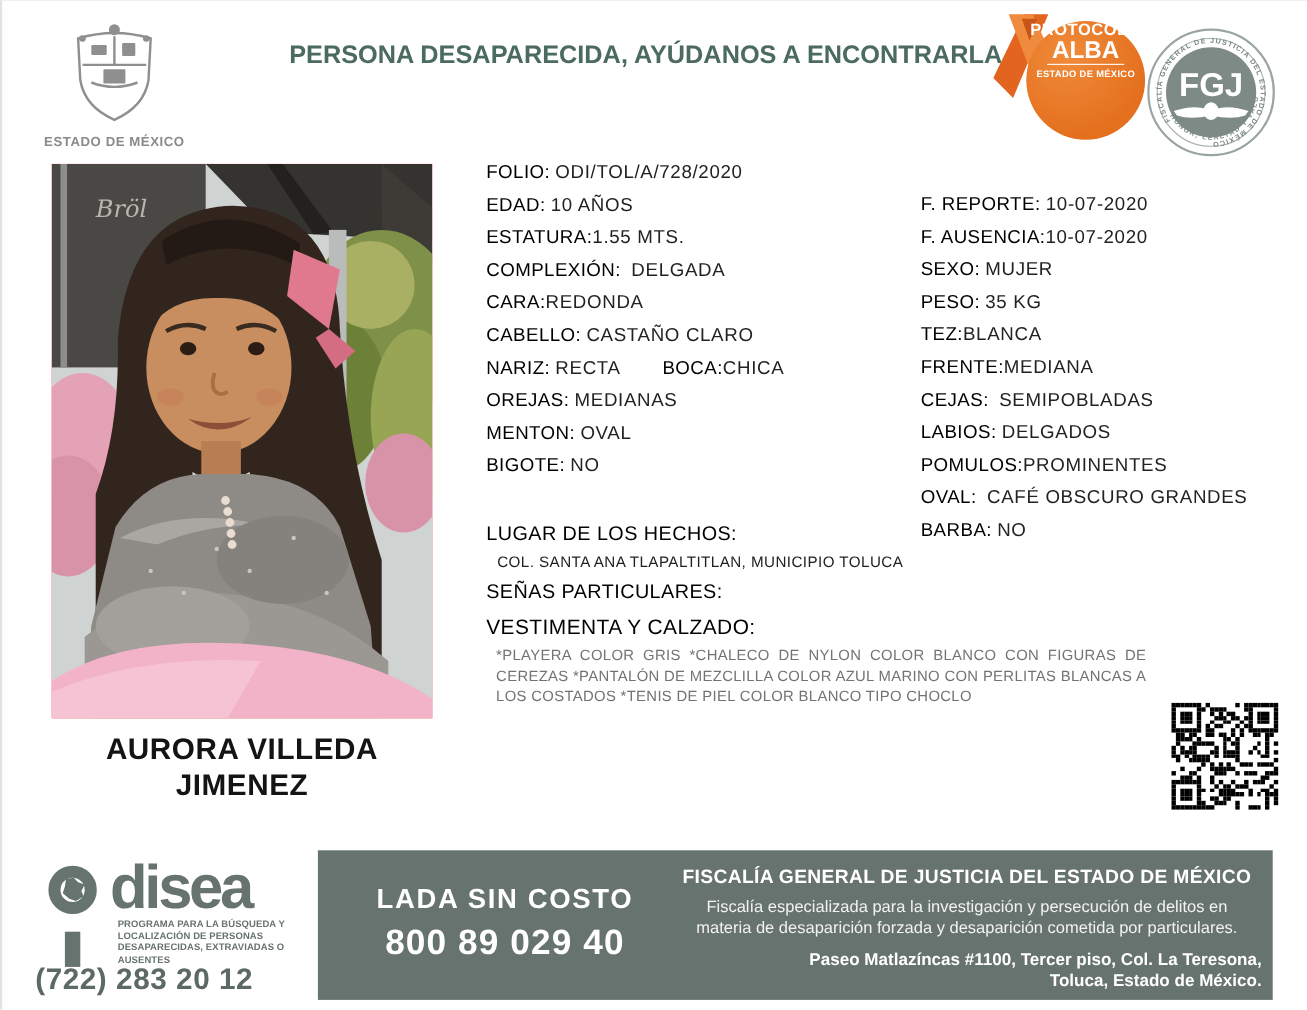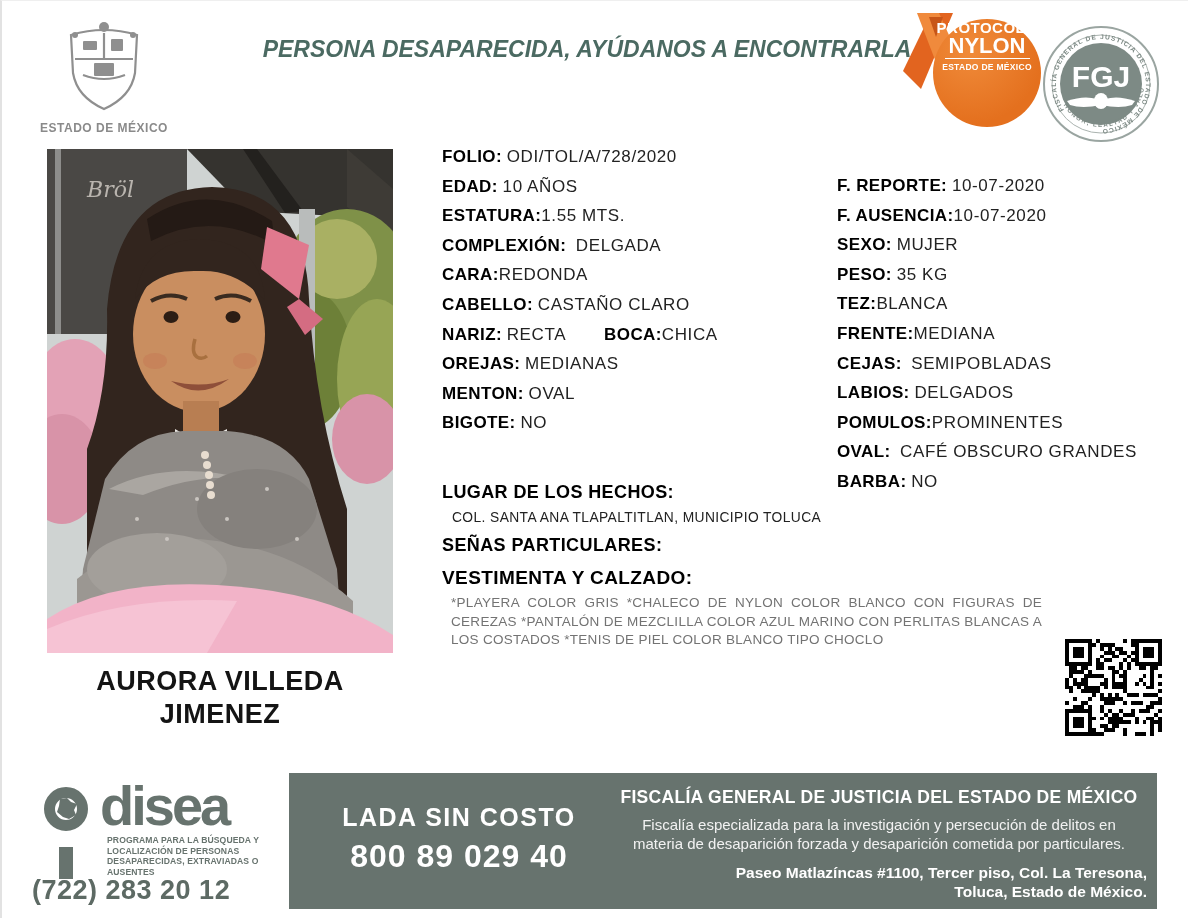--- a/index.html
+++ b/index.html
@@ -5,41 +5,41 @@
   html,body{margin:0;padding:0;background:#fff;}
   *{box-sizing:border-box;}
   body{font-family:"Liberation Sans","DejaVu Sans",sans-serif;}
   #page{position:relative;width:1188px;height:918px;background:#fff;overflow:hidden;border-left:2px solid #e2e2e2;border-top:1px solid #efefef;}
 
   
   .coat{position:absolute;left:38px;top:20px;width:128px;text-align:center;}
   .coat-label{margin-top:4px;font-size:12px;font-weight:bold;color:#8a8a8a;letter-spacing:.5px;}
   .title-wrap{position:absolute;left:255px;top:30px;width:660px;text-align:center;color:#4b6a62;}
   .title{font-size:38px;font-weight:800;letter-spacing:0px;}
-  .subtitle{font-size:23px;font-weight:800;margin-top:5px;letter-spacing:0px;font-style:italic;}
+  .subtitle{font-size:23px;font-weight:800;margin-top:5px;letter-spacing:0px;}
 
   .alba{position:absolute;left:903px;top:10px;width:138px;height:128px;}
   .alba-circle{position:absolute;left:28px;top:8px;width:108px;height:108px;border-radius:50%;
     background:radial-gradient(circle at 35% 30%,#f08b3a,#e4701e 70%);color:#fff;text-align:center;}
   .alba-l1{font-size:15px;font-weight:800;letter-spacing:.5px;}
   .alba-l2{font-size:22px;font-weight:800;line-height:20px;border-bottom:1.5px solid #fff;display:inline-block;padding:0 4px 2px;}
   .alba-l3{font-size:8.5px;font-weight:700;margin-top:3px;letter-spacing:.3px;}
 
   .fgj{position:absolute;left:1040px;top:24px;width:118px;height:118px;}
 
   
   .photo{position:absolute;left:45px;top:148px;width:346px;height:504px;overflow:hidden;background:#ef4444;}
   .person-name{position:absolute;left:40px;top:664px;width:356px;text-align:center;font-size:27px;font-weight:800;color:#141414;line-height:33px;letter-spacing:.5px;}
 
   
   .col{position:absolute;color:#1d1d1d;}
   .col-left{left:440px;top:141px;width:400px;}
   .col-right{left:835px;top:170px;width:340px;}
   .frow{height:29.6px;line-height:29.6px;font-size:17px;white-space:nowrap;}
-  .flabel{font-weight:700;letter-spacing:.4px;color:#000;margin-top:7px;}
+  .flabel{font-weight:400;letter-spacing:.4px;color:#000;}
   .fvalue{font-weight:400;letter-spacing:.6px;color:#222;}
   .pair2{display:inline-block;margin-left:38px;}
 
   .lugar{position:absolute;left:440px;top:470px;width:420px;}
   .lugar .flabel{font-size:18px;line-height:28px;}
   .lugar-val{font-size:13.8px;letter-spacing:.4px;color:#222;padding-left:10px;line-height:24px;white-space:nowrap;}
   .senas{position:absolute;left:440px;top:524px;font-size:18px;line-height:26px;}
   .vestimenta{position:absolute;left:440px;top:556px;width:600px;}
   .vestimenta .flabel{font-size:19px;line-height:28px;}
   .vest-text{margin-top:2px;padding-left:9px;font-size:13.5px;line-height:18.6px;letter-spacing:.3px;color:#737373;text-align:justify;}
@@ -99,21 +99,21 @@
   <div class="alba">
     <svg width="70" height="120" viewBox="0 0 70 120" style="position:absolute;left:-4px;top:0;">
       <g>
         <polygon points="30,2 52,2 20,78 2,60" fill="#e2641f"></polygon>
         <polygon points="16,2 38,2 66,64 46,80" fill="#f08a3c"></polygon>
         <polygon points="28,6 42,6 35,26" fill="#c75517"></polygon>
       </g>
     </svg>
     <div class="alba-circle">
       <div class="alba-l1">PROTOCOLO</div>
-      <div class="alba-l2">NYLON</div>
+      <div class="alba-l2">ALBA</div>
       <div class="alba-l3">ESTADO DE MÉXICO</div>
     </div>
   </div>
 
   <div class="fgj">
     <svg width="118" height="118" viewBox="0 0 118 118">
       <circle cx="59" cy="59" r="57" fill="#fff" stroke="#9aa5a1" stroke-width="2"></circle>
       <circle cx="59" cy="59" r="49" fill="none" stroke="#aab3af" stroke-width="1"></circle>
       <circle cx="59" cy="59" r="41" fill="#7d8a85"></circle>
       <defs>

